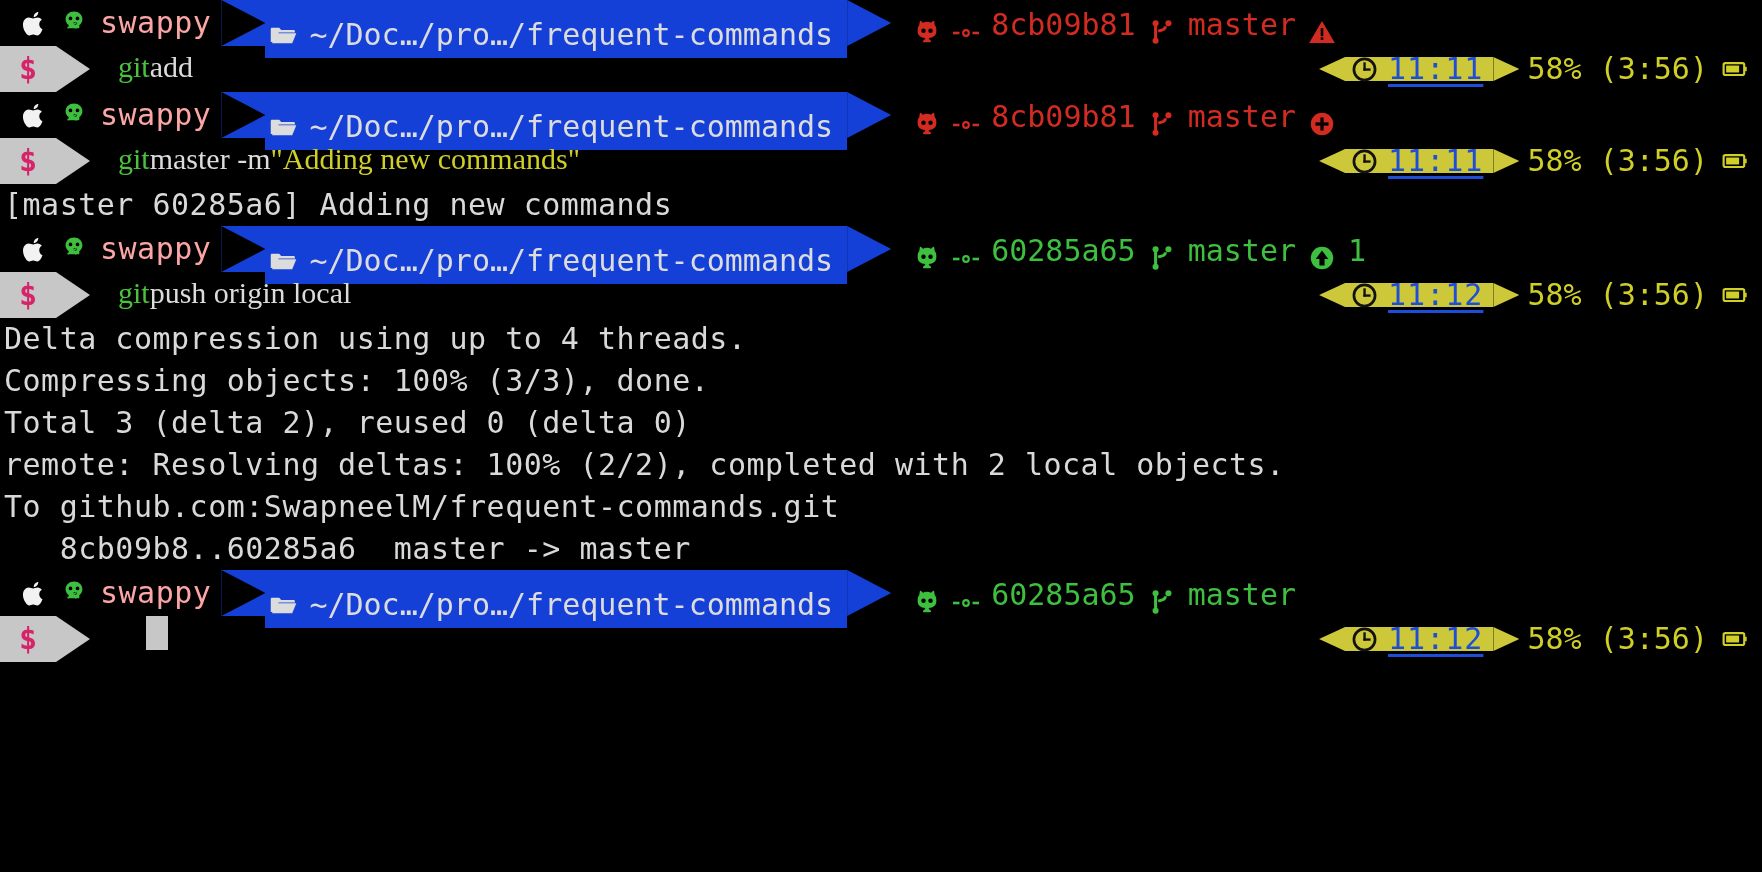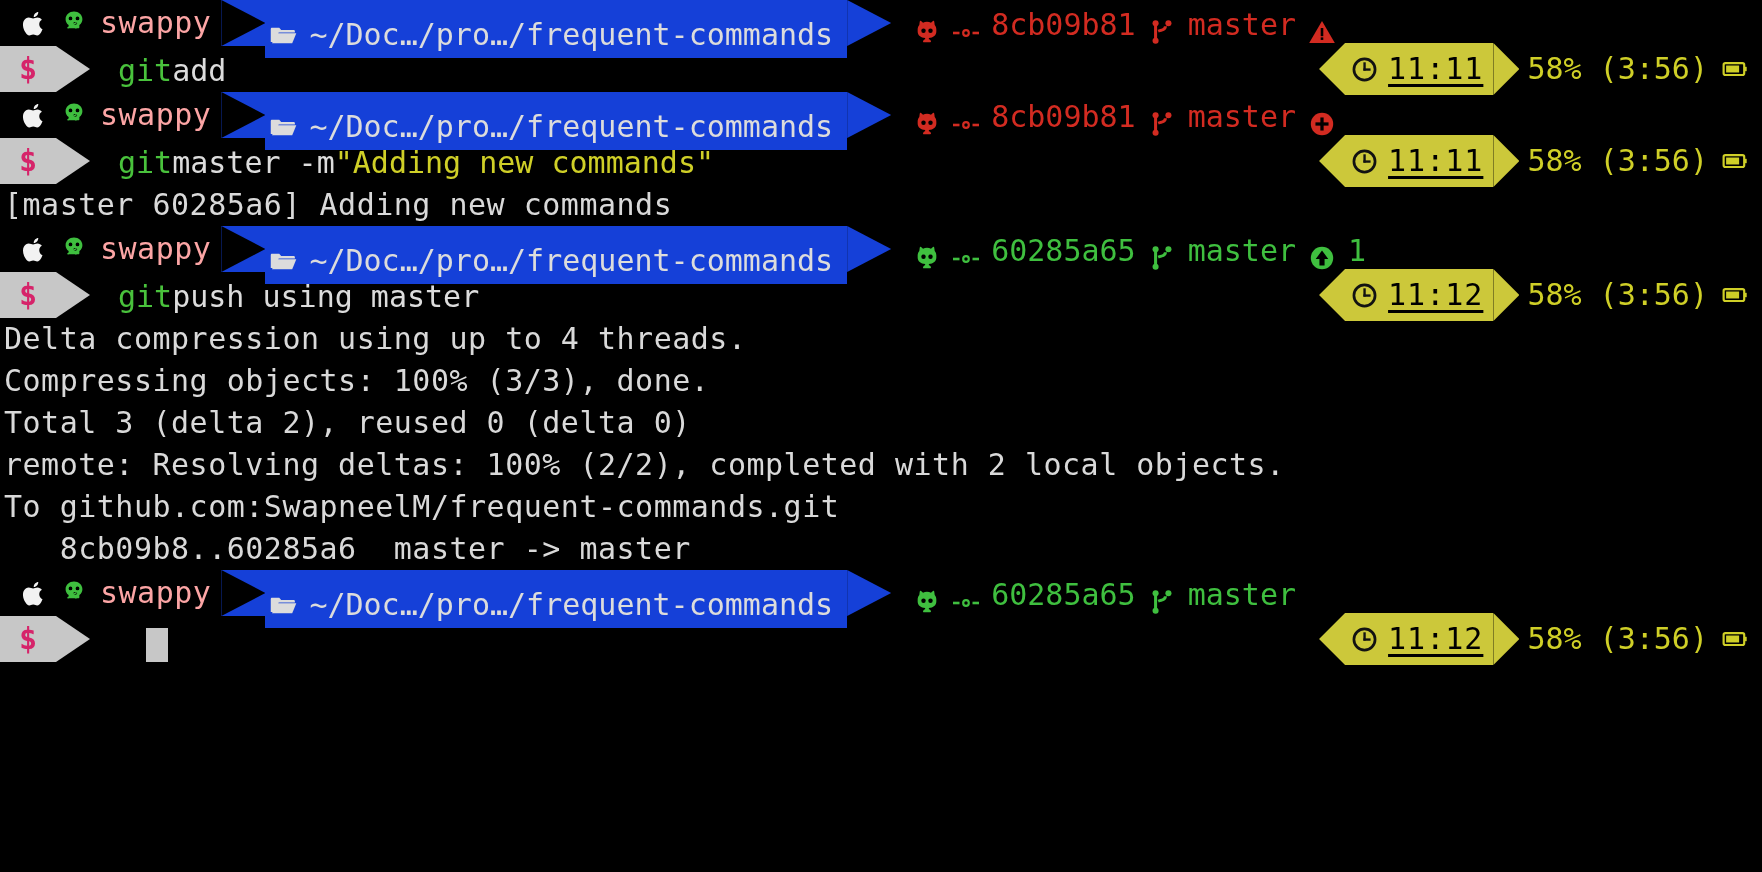--- a/index.html
+++ b/index.html
@@ -57,30 +57,30 @@
     background:#c7c7c7;color:#d6246a;width:56px;height:100%;
     display:flex;align-items:center;justify-content:center;font-weight:bold;
   }
   .dollar-tip{
     width:34px;height:100%;background:#000;position:relative;
   }
   .dollar-tip::before{
     content:"";position:absolute;inset:0;background:#c7c7c7;
     clip-path:polygon(0 0,100% 50%,0 100%);
   }
-  .cmd{padding-left:28px;display:flex;align-items:flex-end;}
+  .cmd{padding-left:28px;display:flex;align-items:flex-start;font-family:Liberation Serif, serif;}
   .c-green{color:#49c23c;}
   .c-white{color:#dcdcdc;}
   .c-yellow{color:#cfcf27;}
   .c-underline{text-decoration:underline;text-underline-offset:6px;}
 
   
   .status{position:absolute;right:14px;display:flex;align-items:center;height:46px;}
   .clockbar{
-    background:#ccc83a;color:#000000;height:52px;display:flex;align-items:center;
+    background:#ccc83a;color:#1d4ed8;height:24px;display:flex;align-items:center;
     gap:10px;padding:0 10px 0 6px;position:relative;
     margin-right:26px;
   }
   .clockbar::before{
     content:"";position:absolute;left:-26px;top:0;width:26px;height:100%;
     background:#ccc83a;clip-path:polygon(0 50%,100% 0,100% 100%);
   }
   .clockbar::after{
     content:"";position:absolute;right:-26px;top:0;width:26px;height:100%;
     background:#ccc83a;clip-path:polygon(0 0,100% 50%,0 100%);
@@ -347,21 +347,21 @@
           </svg>
         </span>
         <span style="color:#3fbf3f">1</span>
     </div>
   </div>
   <div class="pl2">
     <div class="dollar-box">$</div>
     <div class="dollar-tip"></div>
     <div class="cmd">
         <span class="c-green">git</span>
-        <span class="c-white"> push using master</span>
+        <span class="c-white"> push origin local</span>
       </div>
     <div class="status">
       <div class="clockbar">
         <span class="ic">
             <svg width="27" height="27" viewBox="0 0 24 24" fill="#121212">
               <circle cx="12" cy="12" r="9.4" fill="none" stroke="#121212" stroke-width="2.4"></circle>
                    <rect x="11" y="5.6" width="2.1" height="7.4" fill="#121212"></rect>
                    <rect x="11" y="11" width="6.4" height="2.1" fill="#121212"></rect>
             </svg>
           </span>

